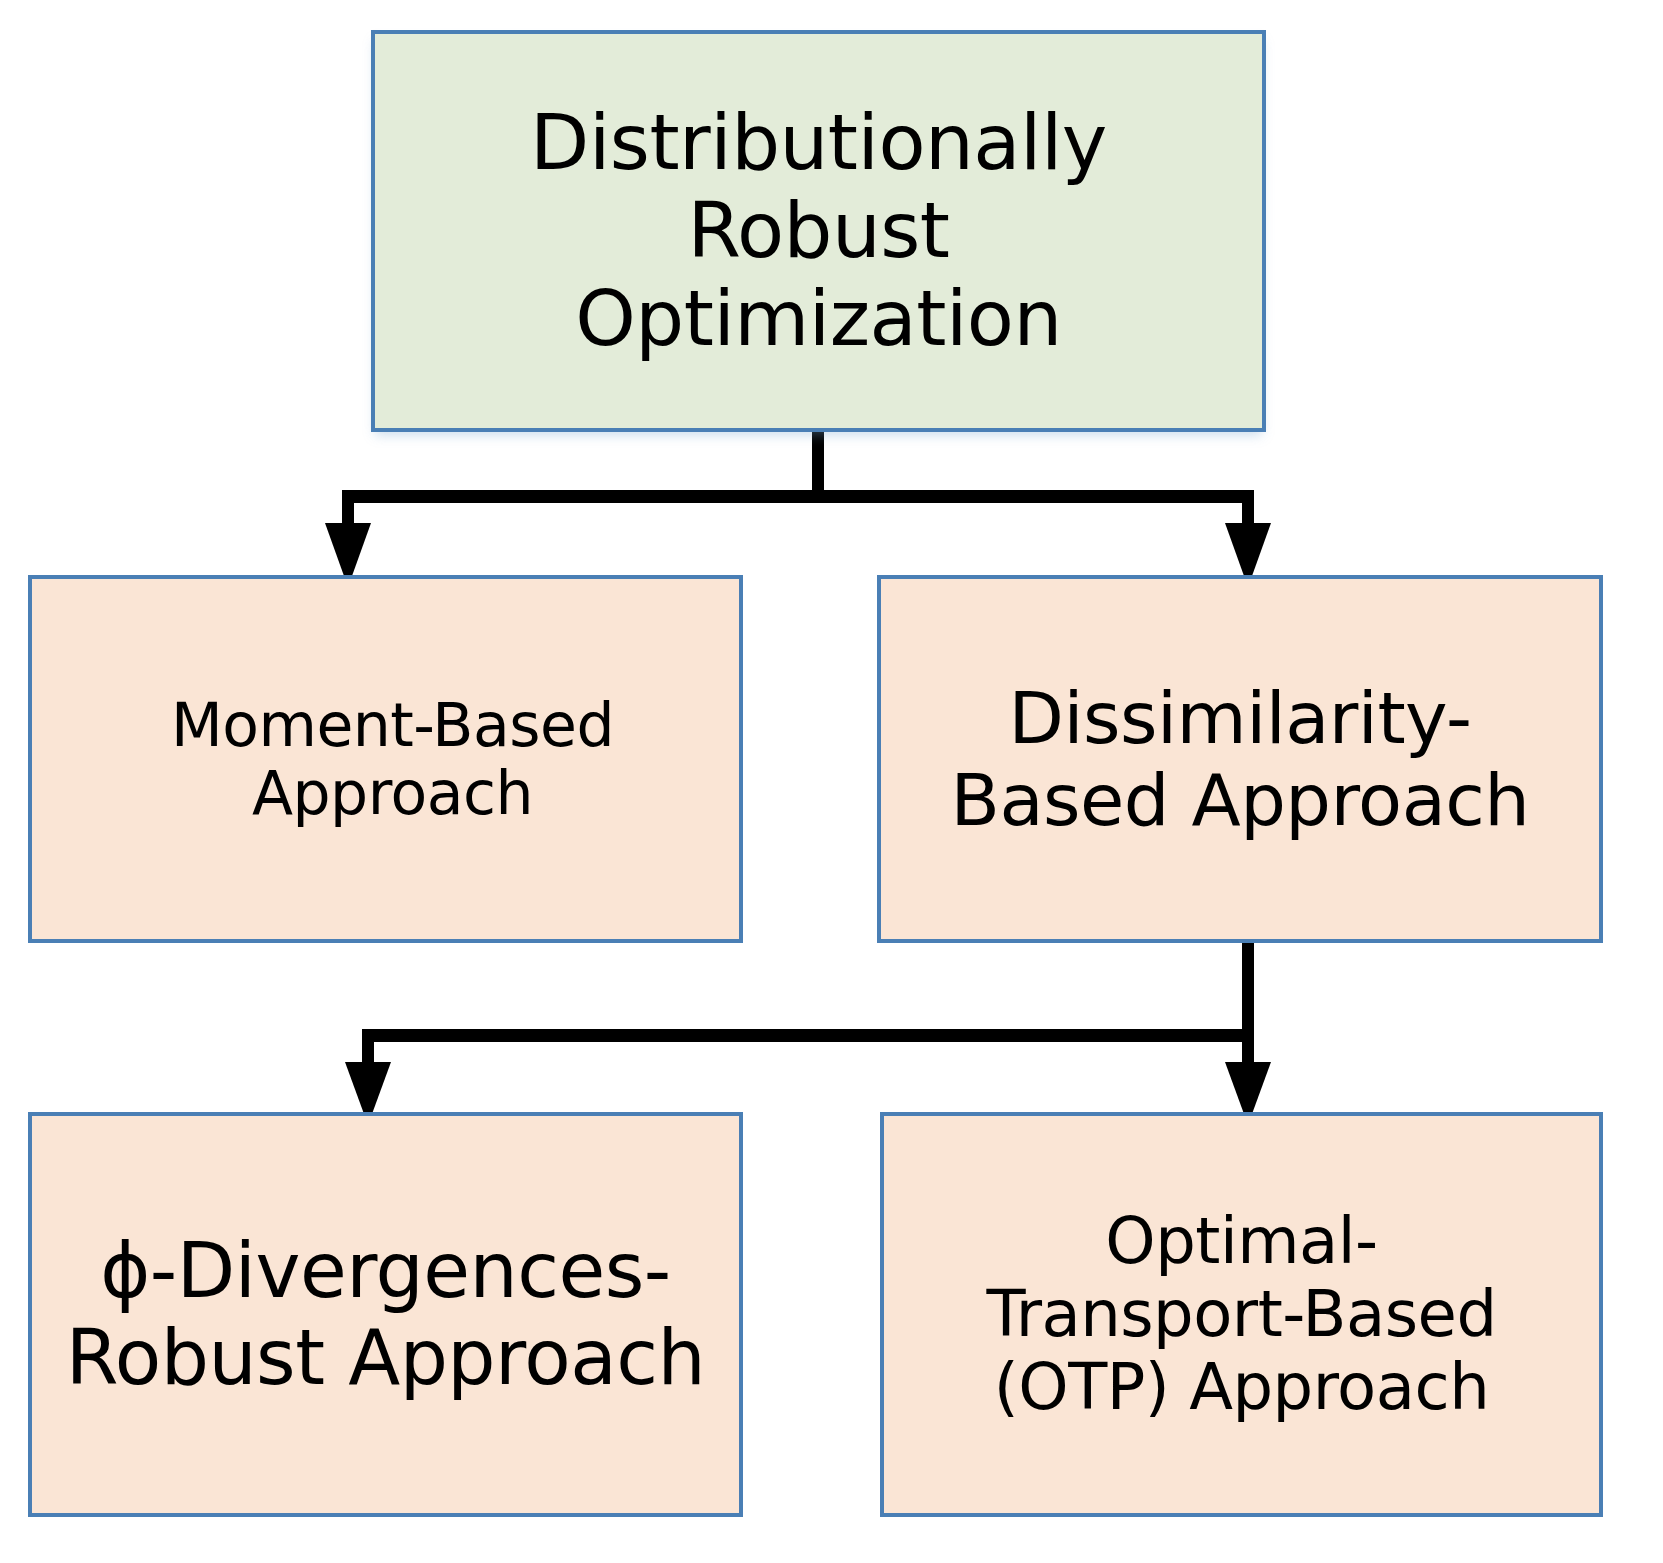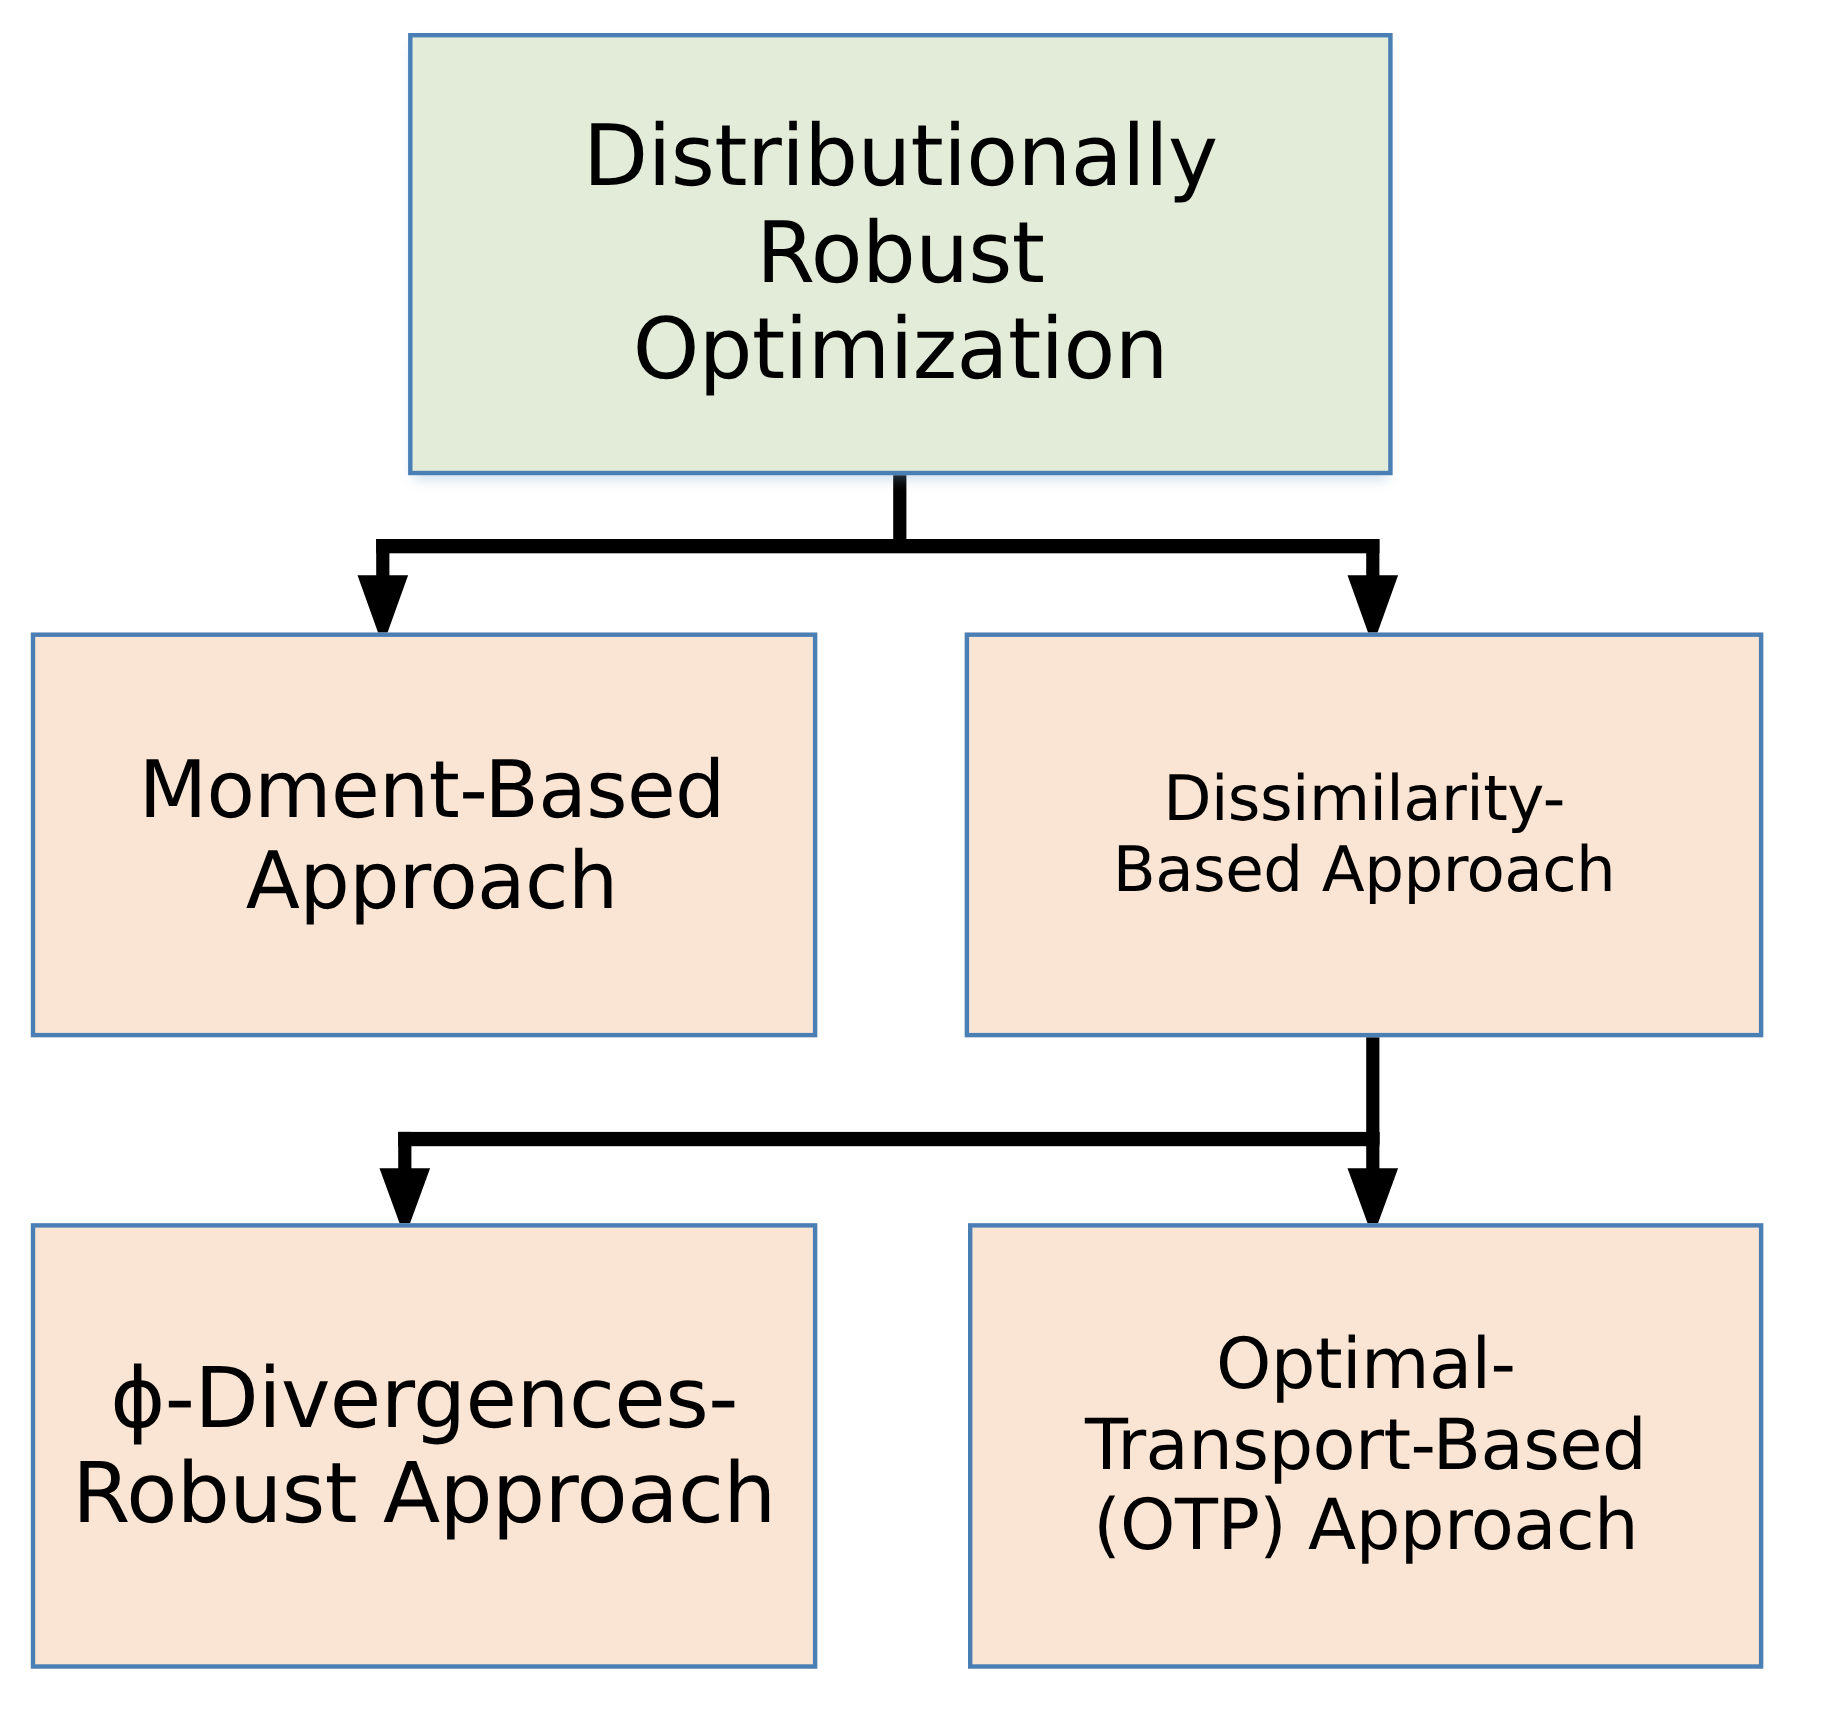--- a/index.html
+++ b/index.html
@@ -47,29 +47,29 @@
     width: 895px;
     height: 402px;
     font-size: 77px;
   }
   
   #node-moment {
     left: 28px;
     top: 575px;
     width: 715px;
     height: 368px;
-    font-size: 72px;
+    font-size: 60px;
     padding-left: 24px;
   }
   #node-dissimilarity {
     left: 877px;
     top: 575px;
     width: 726px;
     height: 368px;
-    font-size: 57px;
+    font-size: 72px;
   }
   
   #node-phi {
     left: 28px;
     top: 1112px;
     width: 715px;
     height: 405px;
     font-size: 76px;
   }
   #node-otp {

